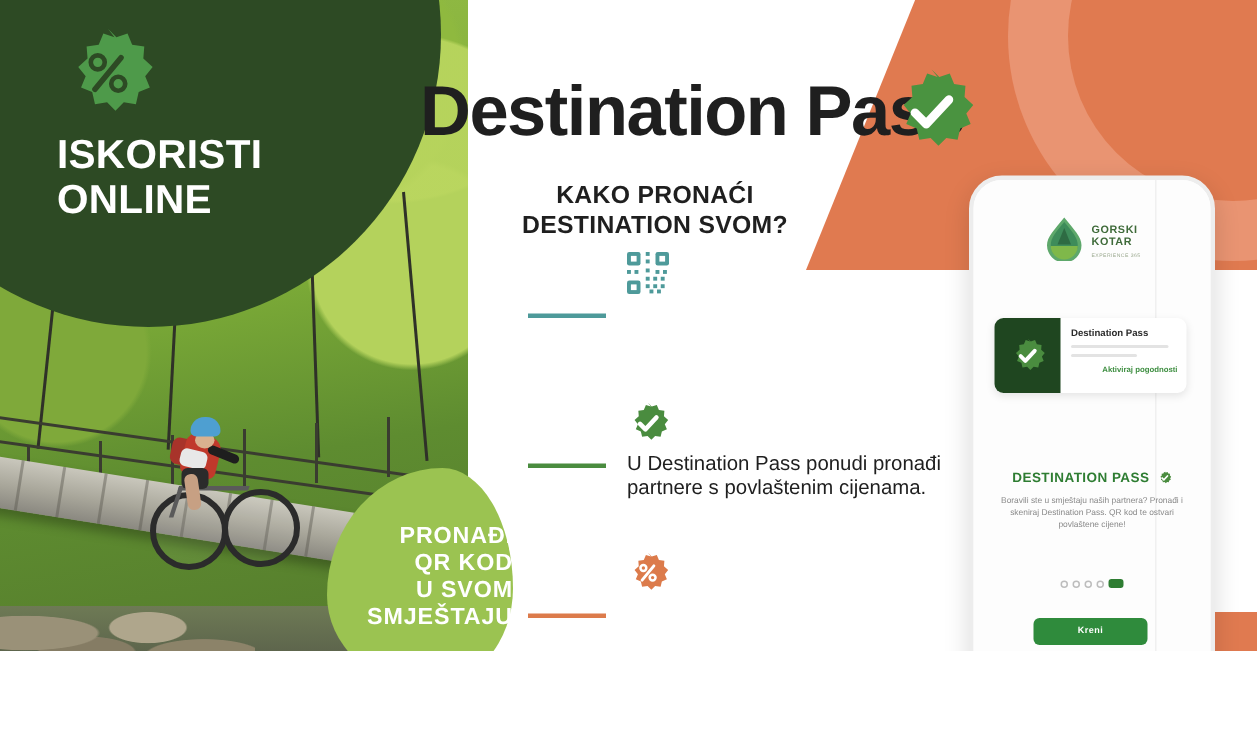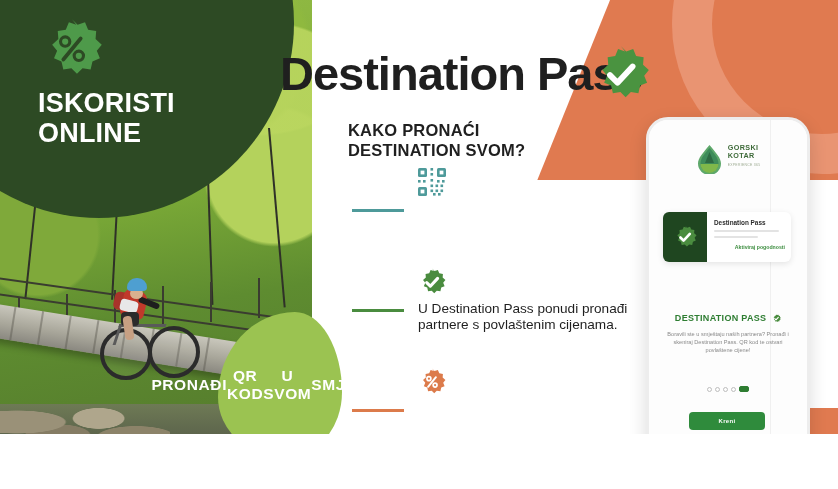--- a/index.html
+++ b/index.html
@@ -60,50 +60,50 @@
   .rider .short{position:absolute;left:21px;top:44px;width:18px;height:14px;background:#2B2B2B;border-radius:4px;}
   .rider .helmet{position:absolute;left:27px;top:10px;width:20px;height:13px;background:#4E9FD1;border-radius:10px 10px 4px 4px;}
   .rider .head{position:absolute;left:30px;top:20px;width:13px;height:11px;background:#D9B18F;border-radius:50%;}
   .rider .pack{position:absolute;left:14px;top:24px;width:14px;height:18px;background:#A8332A;border-radius:5px;transform:rotate(12deg);}
 
   .green-circle{position:absolute;left:-96px;top:-172px;width:390px;height:390px;
     border-radius:50%;background:#2D4A24;}
   .percent-badge{position:absolute;left:41px;top:18px;width:62px;height:62px;}
   .blob-badge{position:absolute;left:218px;top:312px;width:124px;height:146px;background:#9BC351;
     border-radius:62% 38% 46% 54% / 58% 55% 45% 42%;
-    display:flex;flex-direction:row;align-items:center;justify-content:center;}
+    display:flex;flex-direction:column;align-items:flex-end;justify-content:center;}
   .blob-badge span{display:block;color:#ffffff;font-weight:bold;font-size:15.5px;
     letter-spacing:.6px;line-height:18px;text-align:center;}
 
   .left-head{position:absolute;left:38px;top:88px;color:#ffffff;font-weight:bold;
     font-size:27px;line-height:30px;letter-spacing:.2px;}
   .left-head span{display:block;}
 
   
   .title{position:absolute;left:280px;top:46px;font-size:47px;font-weight:bold;
     color:#1F1F1F;letter-spacing:-1px;}
   .title-check{position:absolute;left:592px;top:45px;width:58px;height:58px;}
   .subhead{position:absolute;left:348px;top:120px;font-size:16.5px;font-weight:bold;
     color:#1F1F1F;line-height:20px;letter-spacing:.2px;}
-  .subhead span{display:block;}
+  .subhead span{display:block;text-align:center;}
 
   .steps{position:absolute;left:352px;top:168px;width:290px;}
   .step{position:relative;margin-bottom:16px;min-height:84px;}
   .step .dash{position:absolute;left:0;top:41px;width:52px;height:3px;}
   .step .body{margin-left:66px;}
   .step .icon{width:28px;height:28px;margin-bottom:5px;}
   .step .txt{font-size:13.6px;line-height:16.4px;color:#1F1F1F;}
 
   
   .phone{position:absolute;left:646px;top:117px;width:158px;height:340px;
     background:#fff;border-radius:22px;border:3px solid #EDEDED;
     box-shadow:0 6px 18px rgba(0,0,0,.14);overflow:hidden;}
   .phone .inner{position:absolute;inset:0;background:#FDFDFD;}
   .phone .divider{position:absolute;right:36px;top:0;bottom:0;width:1px;background:#F0F0F0;}
-  .logo-wrap{position:absolute;left:0;right:0;top:24px;display:flex;justify-content:center;align-items:flex-start;gap:5px;}
+  .logo-wrap{position:absolute;left:0;right:0;top:24px;display:flex;justify-content:center;align-items:flex-end;gap:5px;}
   .logo-mark{width:27px;height:30px;}
   .logo-txt{font-size:7.2px;font-weight:bold;color:#3F6B3A;line-height:8.4px;letter-spacing:.4px;}
   .logo-txt .sub{font-size:3.4px;color:#9BA98F;font-weight:normal;letter-spacing:.3px;}
   .pcard{position:absolute;left:14px;top:92px;width:128px;height:50px;background:#fff;
     border-radius:6px;box-shadow:0 2px 6px rgba(0,0,0,.1);display:flex;}
   .pcard .thumb{width:44px;height:50px;background:#1F4620;border-radius:6px 0 0 6px;
     display:flex;align-items:center;justify-content:center;}
   .pcard .meta{flex:1;padding:7px 6px 0 7px;}
   .pcard .ptitle{font-size:6.4px;font-weight:bold;color:#2B2B2B;}
   .pcard .line{height:2px;background:#E3E3E3;border-radius:1px;margin-top:4px;}

